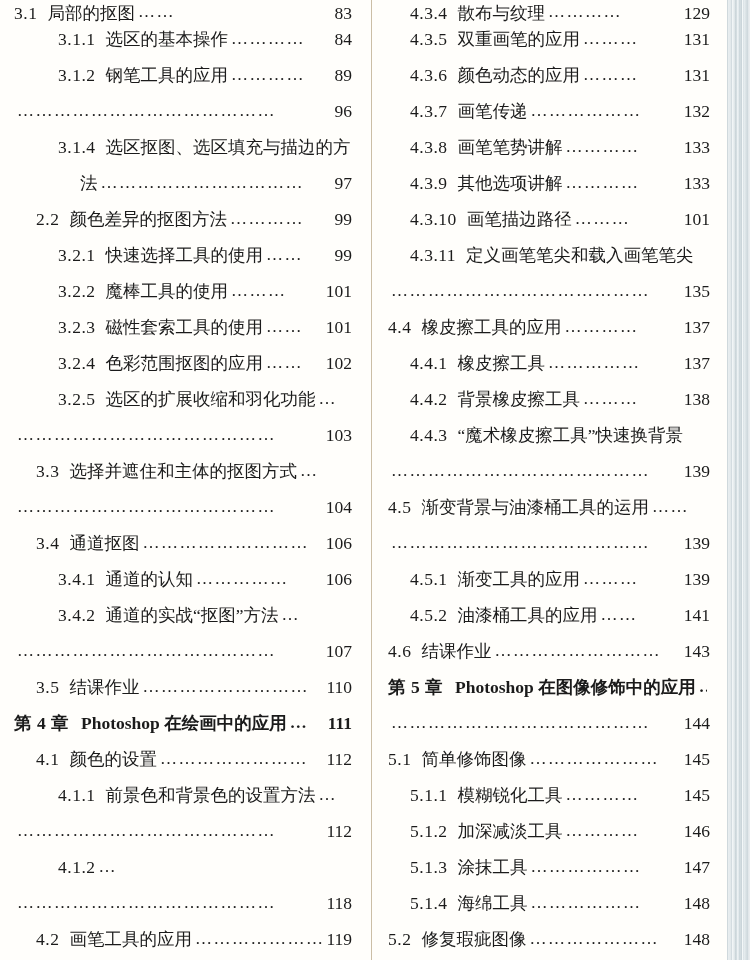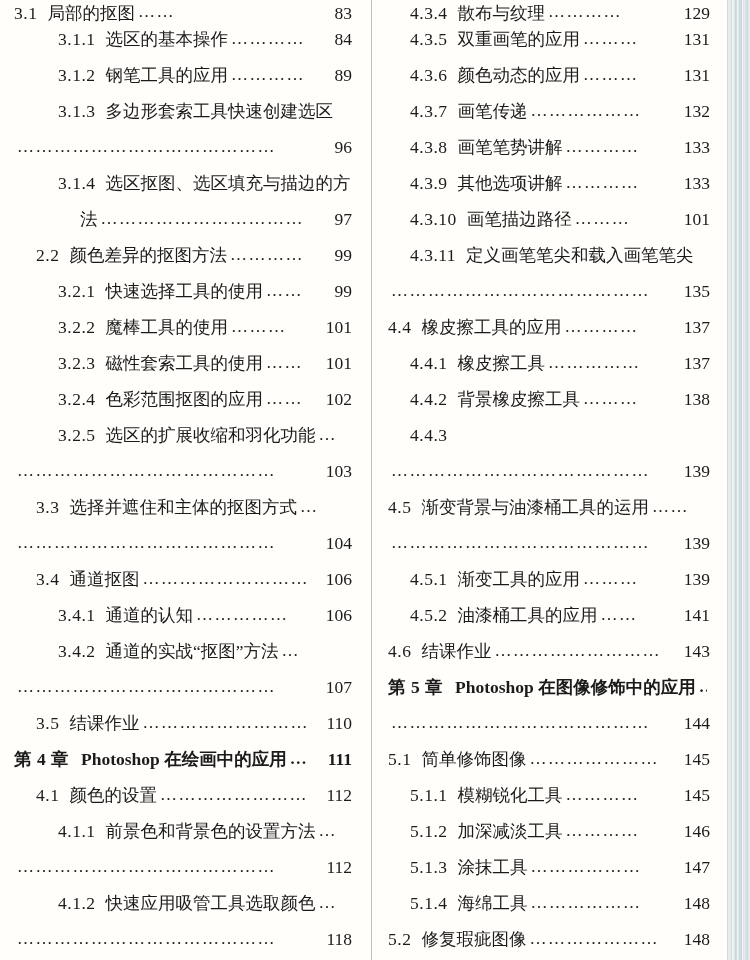--- a/index.html
+++ b/index.html
@@ -153,24 +153,20 @@
         <span class="page-no">84</span>
       </div>
 
       <div class="toc-line lvl3">
         <span class="num">3.1.2</span>
         <span class="title">钢笔工具的应用</span>
         <span class="dots">…………</span>
         <span class="page-no">89</span>
       </div>
 
-      <div class="toc-line lvl3">
-        <span class="num">3.1.3</span>
-        <span class="title">多边形套索工具快速创建选区</span>
-      </div>
 
       <div class="toc-line continued">
         <span class="dots tail-dots">……………………………………</span>
         <span class="page-no">96</span>
       </div>
 
       <div class="toc-line lvl3">
         <span class="num">3.1.4</span>
         <span class="title">选区抠图、选区填充与描边的方</span>
       </div>
@@ -290,21 +286,20 @@
         <span class="dots">…</span>
       </div>
 
       <div class="toc-line continued">
         <span class="dots tail-dots">……………………………………</span>
         <span class="page-no">112</span>
       </div>
 
       <div class="toc-line lvl3">
         <span class="num">4.1.2</span>
-        <span class="title">快速应用吸管工具选取颜色</span>
         <span class="dots">…</span>
       </div>
 
       <div class="toc-line continued">
         <span class="dots tail-dots">……………………………………</span>
         <span class="page-no">118</span>
       </div>
 
       <div class="toc-line lvl2">
         <span class="num">4.2</span>
@@ -394,20 +389,21 @@
 
       <div class="toc-line lvl2">
         <span class="num">4.4.2</span>
         <span class="title">背景橡皮擦工具</span>
         <span class="dots">………</span>
         <span class="page-no">138</span>
       </div>
 
       <div class="toc-line lvl2">
         <span class="num">4.4.3</span>
+        <span class="title">“魔术橡皮擦工具”快速换背景</span>
       </div>
 
       <div class="toc-line continued">
         <span class="dots tail-dots">……………………………………</span>
         <span class="page-no">139</span>
       </div>
 
       <div class="toc-line lvl1">
         <span class="num">4.5</span>
         <span class="title">渐变背景与油漆桶工具的运用</span>

